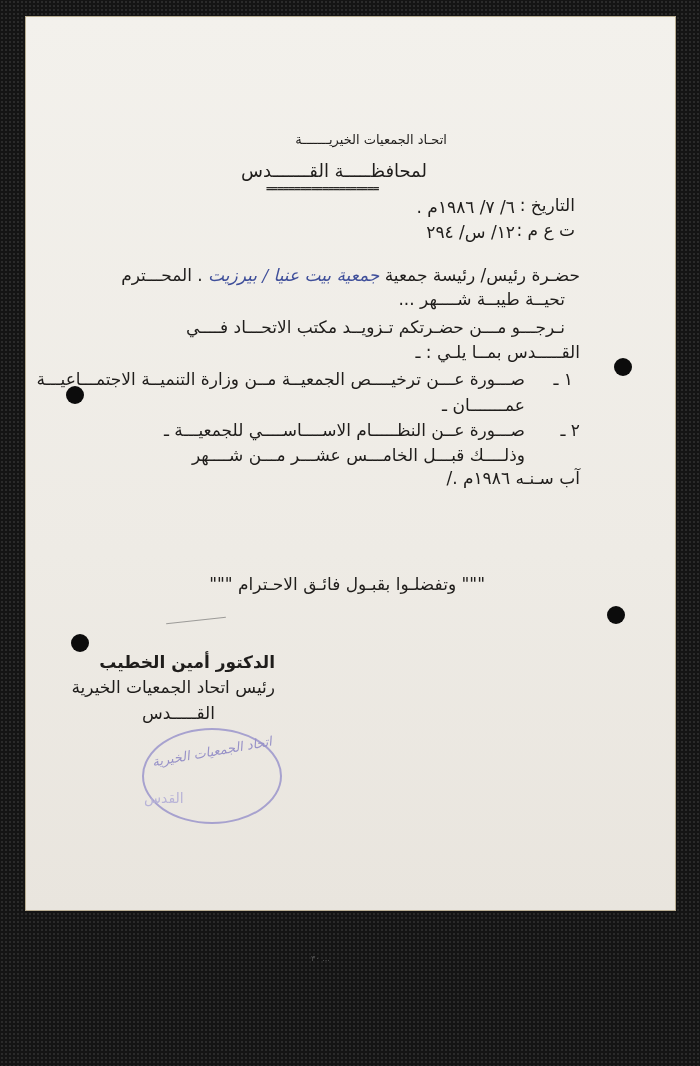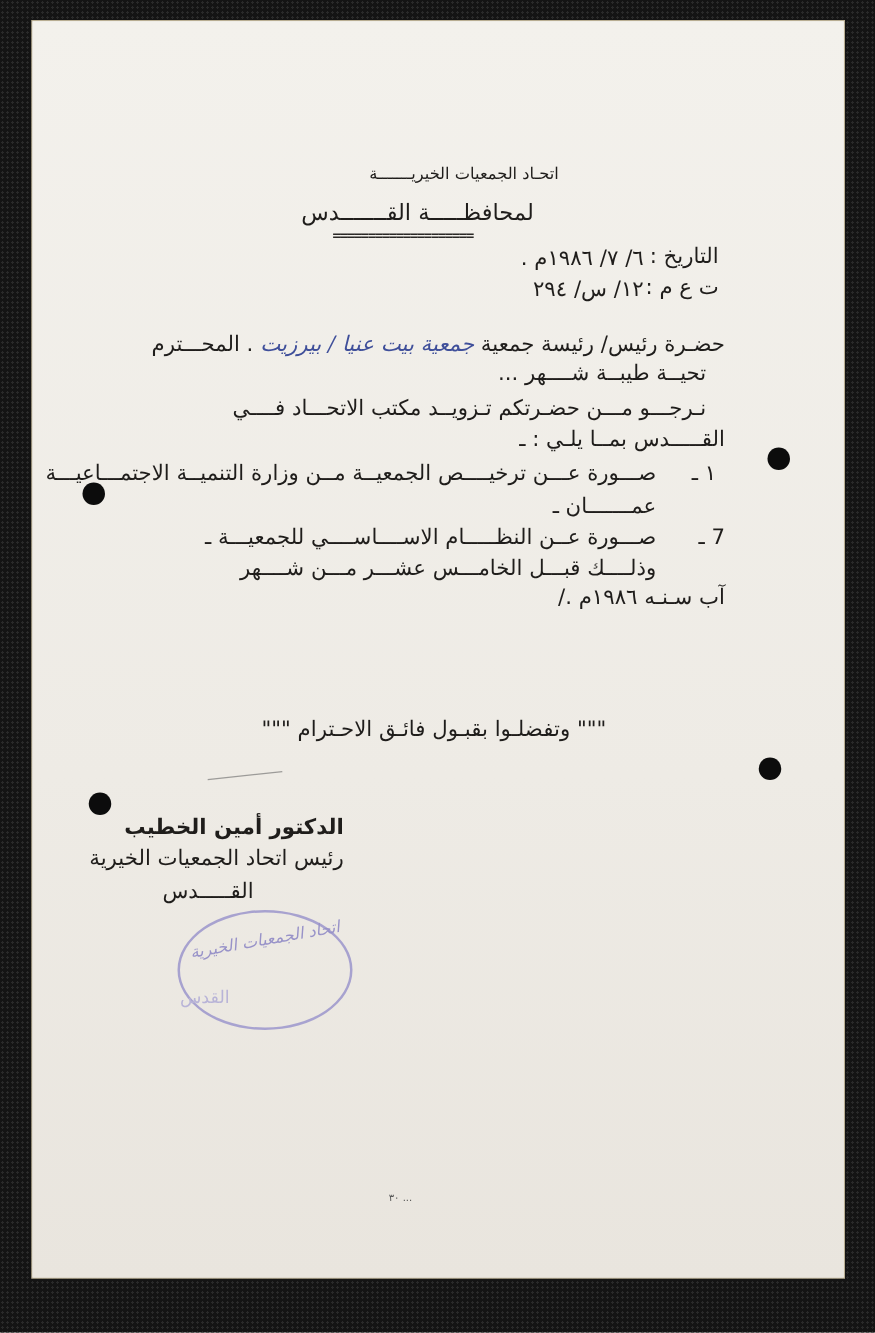--- a/index.html
+++ b/index.html
@@ -5,21 +5,21 @@
     html, body { margin:0; padding:0; }
     body {
       width:700px; height:1066px; overflow:hidden;
       background:#141414;
       background-image: radial-gradient(#2a2a2a 1px, transparent 1px);
       background-size:4px 4px;
       position:relative;
       font-family:"DejaVu Sans", sans-serif;
     }
     .paper {
-      position:absolute; left:26px; top:17px; width:649px; height:1005px;
+      position:absolute; left:26px; top:17px; width:649px; height:893px;
       background:#f1efea;
       background-image: linear-gradient(180deg,#f3f1ec 0%,#eeebe5 60%,#e9e5de 100%);
       box-shadow: 0 0 0 1px #b8ad92;
     }
     .t {
       position:absolute; direction:rtl; color:#1f1d1b;
       font-family:"DejaVu Sans", sans-serif; font-size:17px; white-space:nowrap;
       text-align:right;
     }
     .hw { color:#3f4f9a; font-family:"DejaVu Serif", serif; font-style:italic; }
@@ -55,33 +55,33 @@
   </div>
   <div class="t" style="right:110px; top:272px;">تحيــة طيبــة شــــهر ...</div>
 
   <div class="t" style="right:110px; top:300px;">نـرجـــو مـــن حضـرتكم تـزويــد مكتب الاتحـــاد فــــي</div>
   <div class="t" style="right:95px; top:325px;">القـــــدس بمــا يلـي : ـ</div>
 
   <div class="t" style="right:102px; top:352px;">١ ـ</div>
   <div class="t" style="right:150px; top:352px;">صـــورة عـــن ترخيــــص الجمعيــة مــن وزارة التنميــة الاجتمـــاعيـــة</div>
   <div class="t" style="right:150px; top:378px;">عمـــــــان ـ</div>
 
-  <div class="t" style="right:95px; top:403px;">7 ـ</div>
+  <div class="t" style="right:95px; top:403px;">٢ ـ</div>
   <div class="t" style="right:150px; top:428px;">وذلــــك قبـــل الخامـــس عشـــر مـــن شــــهر</div>
 
   <div class="t" style="right:150px; top:403px;">صـــورة عــن النظـــــام الاســــاســــي للجمعيـــة ـ</div>
   <div class="t" style="right:95px; top:451px;text-align:right;">آب سـنـه ١٩٨٦م ./</div>
 
   <div class="t" style="right:190px; top:557px;">""" وتفضلـوا بقبـول فائـق الاحـترام """</div>
 
   <div class="scribble" style="left:140px; top:603px; width:60px; transform:rotate(-6deg);"></div>
 
   <div class="t" style="right:400px; top:635px; font-weight:bold;">الدكتور أمين الخطيب</div>
   <div class="t" style="right:400px; top:660px;">رئيس اتحاد الجمعيات الخيرية</div>
-  <div class="t" style="right:472px; top:686px;text-align:right;">القـــــدس</div>
+  <div class="t" style="right:460px; top:686px;text-align:right;">القـــــدس</div>
 
   <div class="stamp" style="left:116px; top:711px;">
     <div class="st-top">اتحاد الجمعيات الخيرية</div>
     <div class="st-bot">القدس</div>
   </div>
 
   <div class="mark" style="left:285px; top:937px;">٣٠ ...</div>
 </div>
 
 <div class="hole" style="left:66px; top:386px;"></div>

